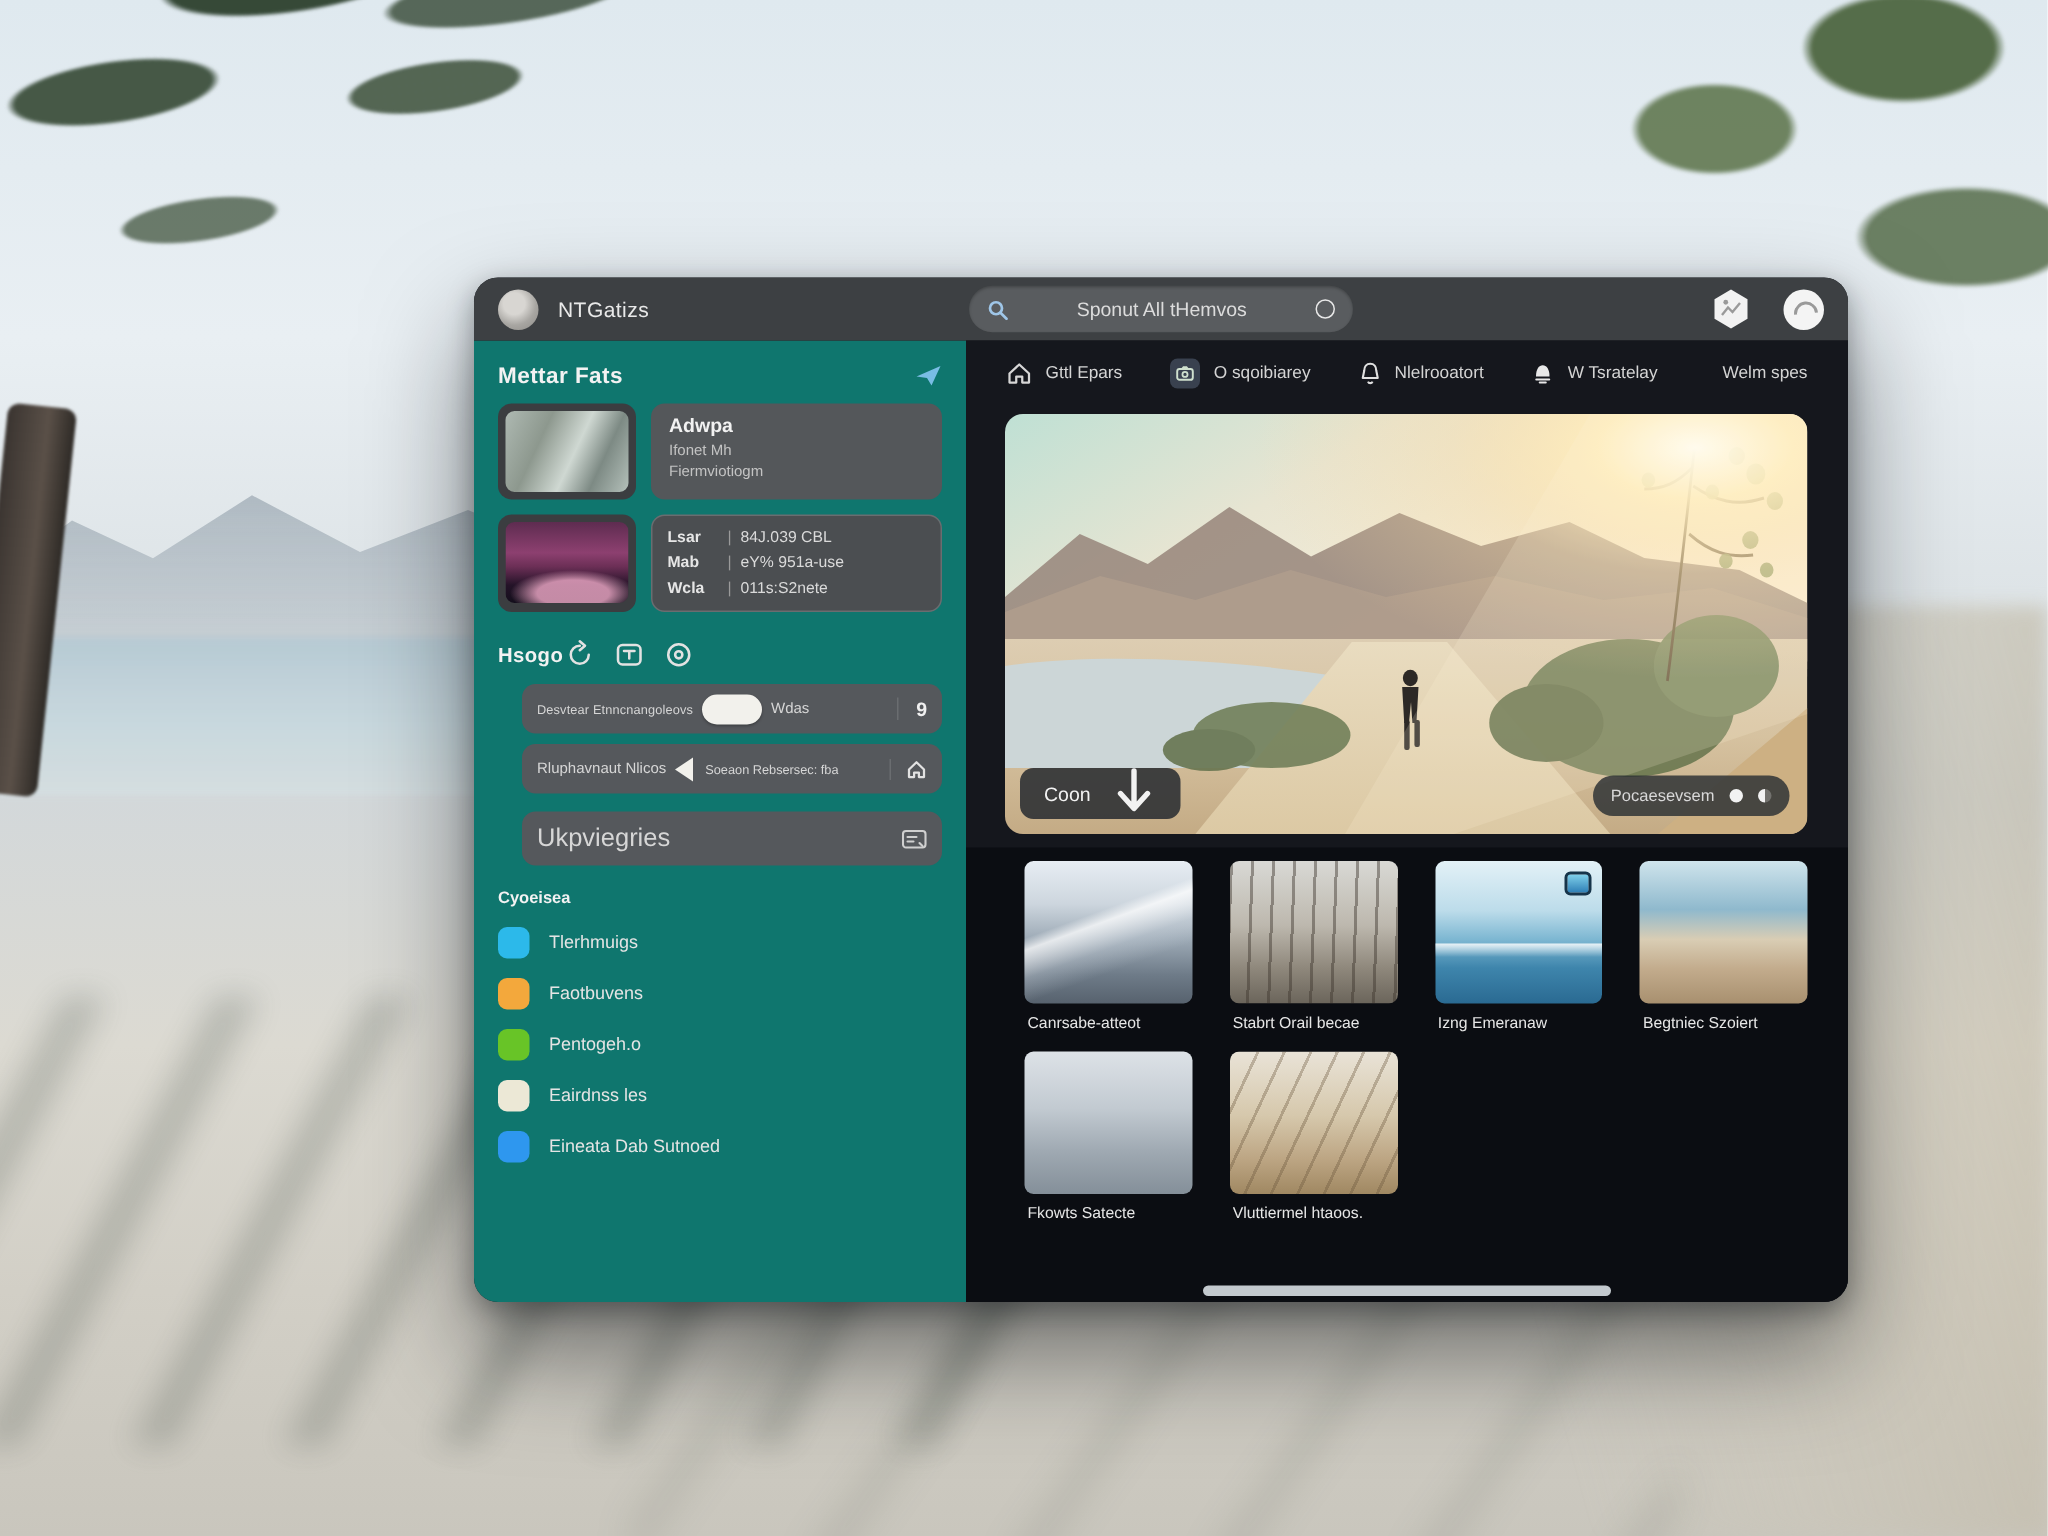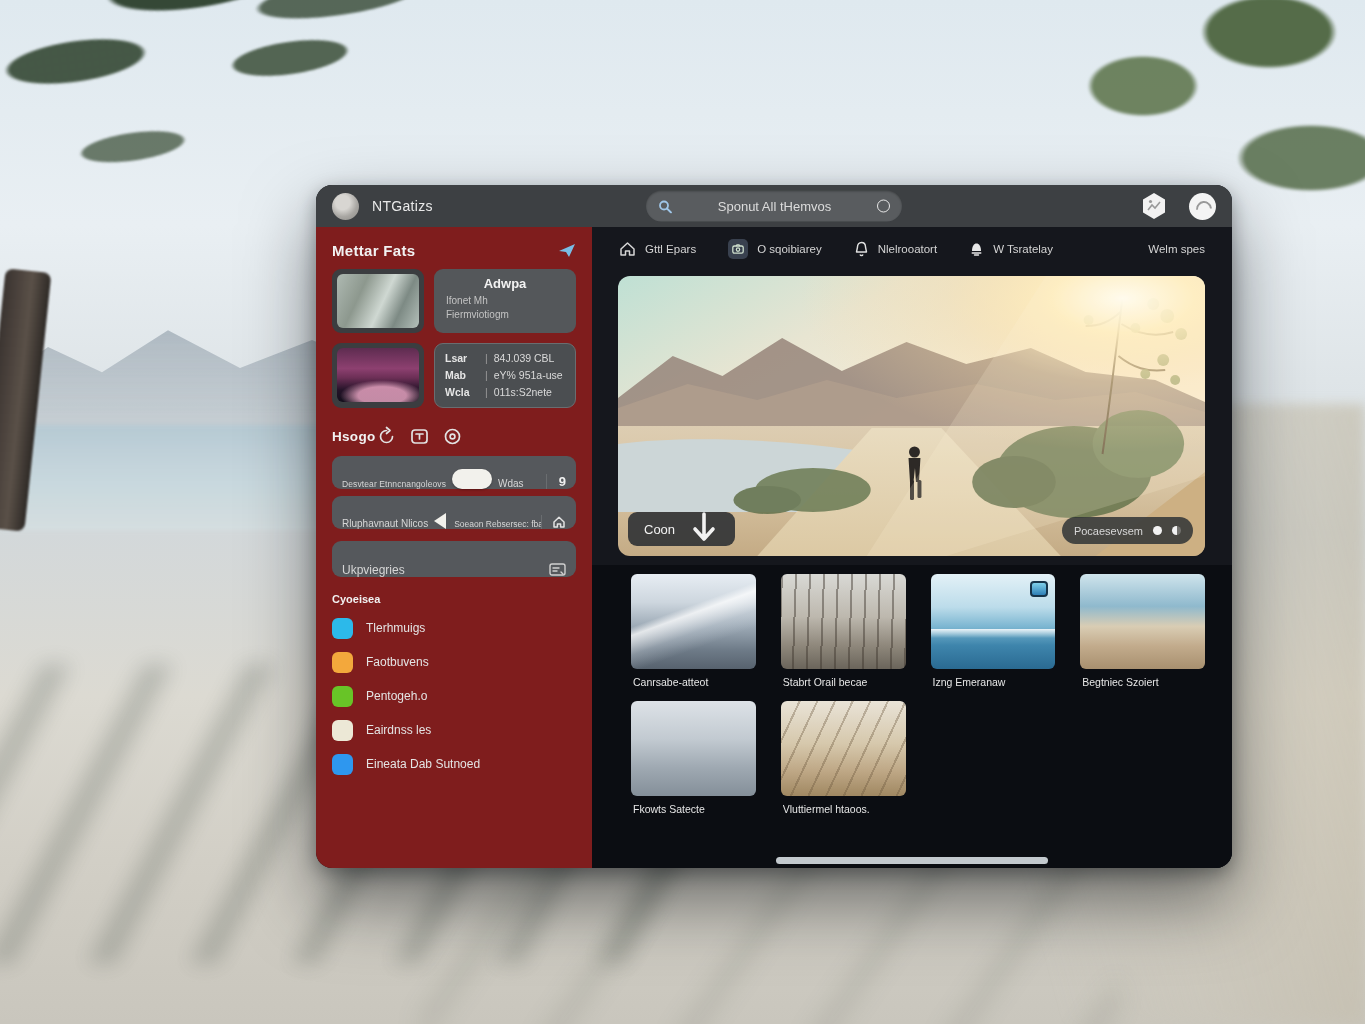--- a/index.html
+++ b/index.html
@@ -56,52 +56,52 @@
   .searchbar .sring { flex:0 0 auto; width:13px; height:13px; border:1.6px solid #e8e8e8; border-radius:50%; }
   .tb-right { margin-left:auto; display:flex; align-items:center; gap:20px; }
   .hexicon { width:30px; height:30px; }
   .user-avatar { width:27px; height:27px; border-radius:50%; background:#f4f4f4; position:relative; }
   .user-avatar::after { content:""; position:absolute; left:7px; top:8px; width:12px; height:12px;
     border:2px solid #9a9a9a; border-radius:50%; border-bottom-color:transparent; border-right-color:transparent; transform:rotate(40deg); }
 
   .body { display:flex; height:641px; }
 
   
-  .sidebar { width:276px; background:#7f1d1d; padding:15px 16px 0 16px; flex:0 0 auto; }
+  .sidebar { width:328px; background:#0f766e; padding:15px 16px 0 16px; flex:0 0 auto; }
   .side-head { display:flex; align-items:center; justify-content:space-between; }
   .side-title { color:#f2f2f2; font-size:15px; font-weight:bold; letter-spacing:.3px; }
   .card { display:flex; gap:10px; margin-top:10px; }
   .thumb-wrap { background:#3b3d40; border-radius:9px; padding:5px; flex:0 0 auto; }
   .thumb-img { width:82px; height:54px; border-radius:6px; }
   .grass { background:linear-gradient(115deg,#aeb9b2 0%,#8d988e 30%,#cfd8d2 55%,#7d8a84 75%,#b4c0ba 100%); }
   .citynight { background:
       radial-gradient(ellipse 60px 22px at 55% 88%, rgba(240,170,200,.8) 0 40%, transparent 70%),
       linear-gradient(180deg,#5e2c50 0%,#8d4070 38%,#6c2f56 55%,#241328 78%,#140f1c 100%); }
   .card-info { background:#54575a; border-radius:9px; padding:7px 12px; flex:1; }
-  .card-info .t { color:#f2f2f2; font-size:13px; font-weight:bold; margin-bottom:3px;text-align:center; }
+  .card-info .t { color:#f2f2f2; font-size:13px; font-weight:bold; margin-bottom:3px; }
   .card-info .l { color:#c3c3c3; font-size:10px; line-height:14px; }
   .meta-box { border:1px solid #6a6d70; background:#4b4e51; border-radius:9px; padding:6px 10px; flex:1; }
   .meta-row { display:flex; align-items:center; color:#dadada; font-size:10.5px; line-height:17px; }
   .meta-row .k { width:34px; font-weight:bold; color:#e6e6e6; }
   .meta-row .sep { color:#9a9a9a; margin:0 6px; }
   .tools-head { display:flex; align-items:center; justify-content:flex-start; margin-top:18px; margin-bottom:9px; }
   .tool-ics { display:flex; gap:12px; align-items:center; }
-  .srow { background:#55585c; border-radius:9px; height:33px; display:flex; align-items:flex-end; padding:0 10px; margin-bottom:7px; color:#d6d6d6; }
+  .srow { background:#55585c; border-radius:9px; height:33px; display:flex; align-items:center; padding:0 10px; margin-bottom:7px; color:#d6d6d6;margin-left:16px; }
   .srow .tiny { font-size:8.5px; letter-spacing:.1px; white-space:nowrap; overflow:hidden; }
   .srow .pill { width:40px; height:20px; background:#f2f1ec; border-radius:10px; margin:0 6px; flex:0 0 auto;
     box-shadow:0 1px 2px rgba(0,0,0,.3); }
   .srow .sfx { font-size:10px; margin-right:8px; }
   .srow .count { margin-left:auto; border-left:1px solid #6a6d70; padding-left:12px; font-size:13px; font-weight:bold; color:#f0f0f0; }
   .srow .tri { width:0; height:0; border-top:8px solid transparent; border-bottom:8px solid transparent;
     border-right:12px solid #f2f1ec; margin:0 8px 0 6px; flex:0 0 auto; }
   .srow .lbl2 { font-size:10px; white-space:nowrap; }
   .srow .val2 { font-size:8.5px; white-space:nowrap; overflow:hidden; }
   .srow .endic { margin-left:auto; border-left:1px solid #6a6d70; padding-left:10px; display:flex; align-items:center; }
   .srow3 { height:36px; margin-top:12px; }
-  .srow3 .lbl3 { font-size:12px; }
+  .srow3 .lbl3 { font-size:17px; }
   .cat-head { color:#f2f2f2; font-size:11px; font-weight:bold; margin:16px 0 6px 0; }
   .cat { display:flex; align-items:center; gap:13px; height:34px; }
   .swatch { width:21px; height:21px; border-radius:6px; flex:0 0 auto; }
   .cat .clabel { color:#e4e4e4; font-size:12px; }
 
   
   .main { flex:1; background:#15171d; display:flex; flex-direction:column; position:relative; min-width:0; }
   .toolbar { height:38px; display:flex; align-items:center; gap:0; padding:6px 27px 0 27px; }
   .tb-item { display:flex; align-items:center; gap:9px; margin-right:32px; color:#d4d4d4; font-size:11.5px; white-space:nowrap; }
   .tb-spacer { flex:1; }

